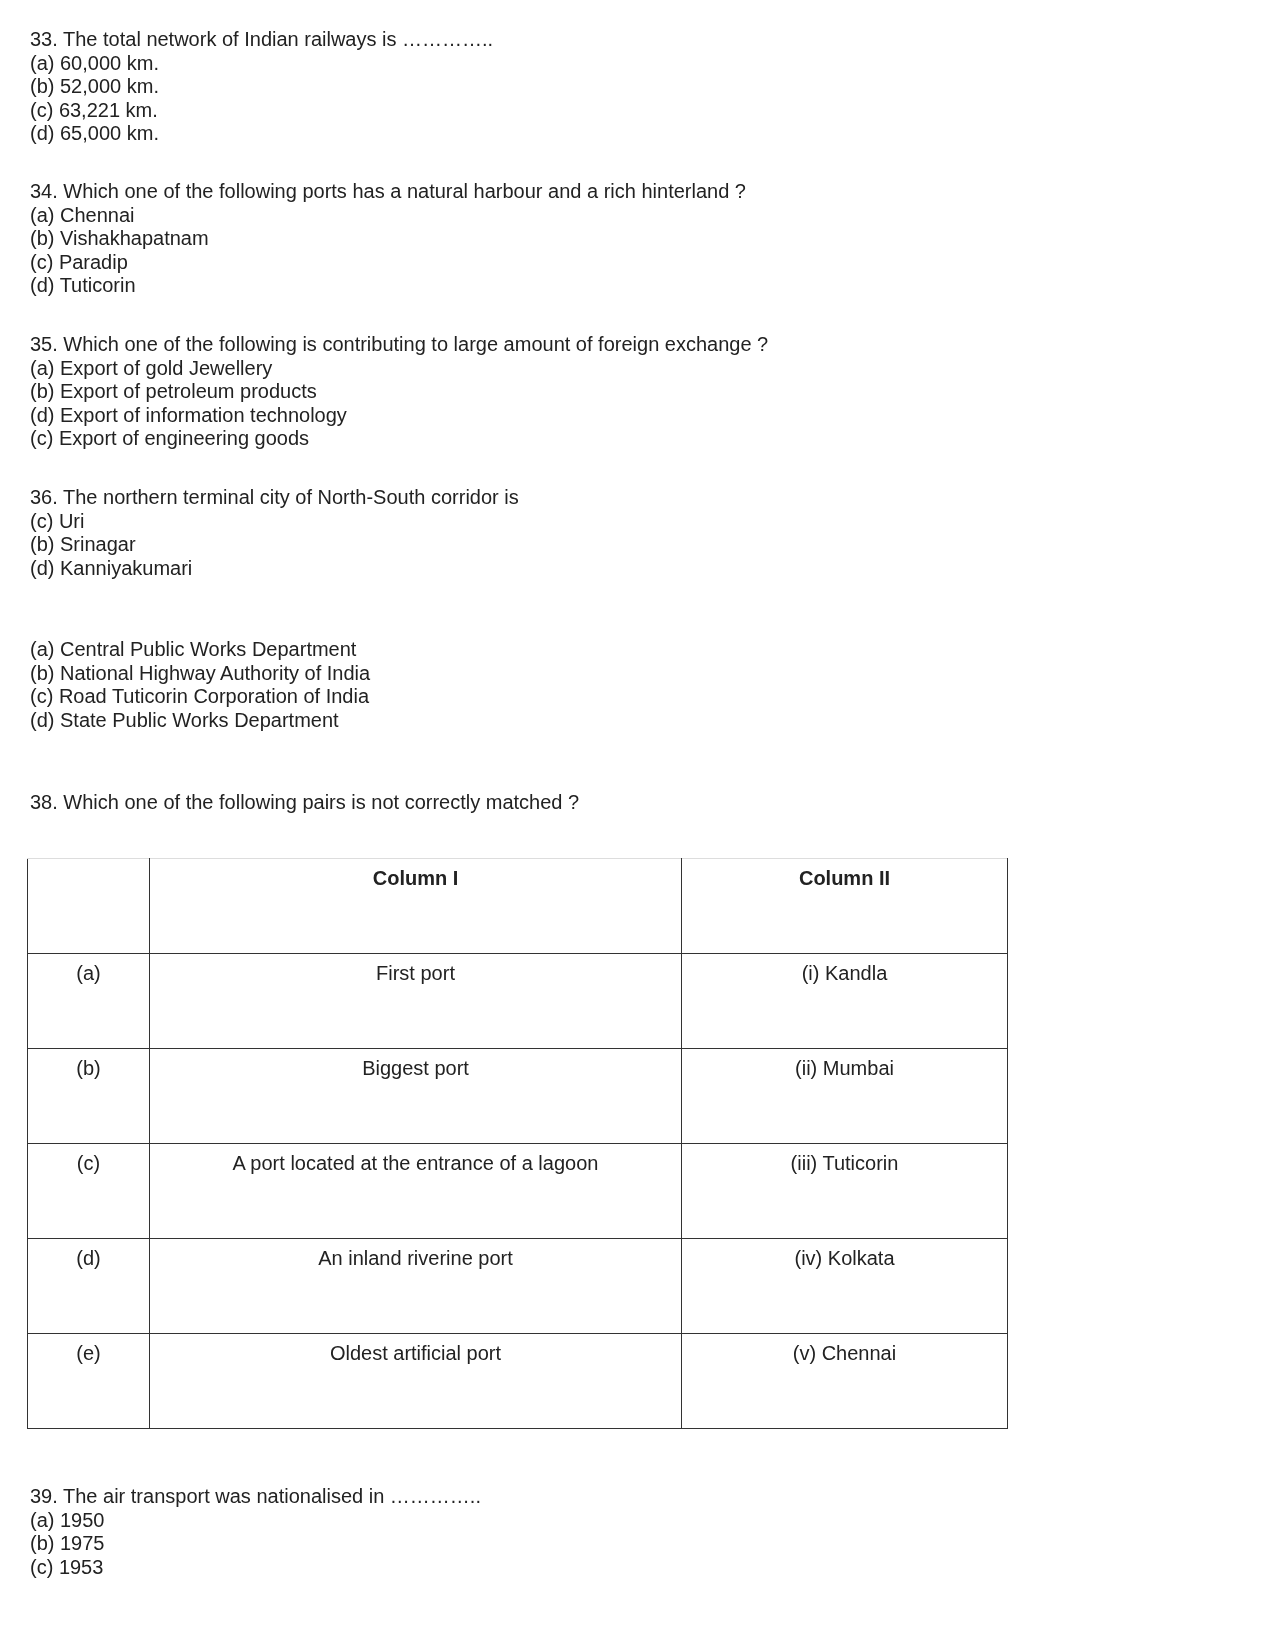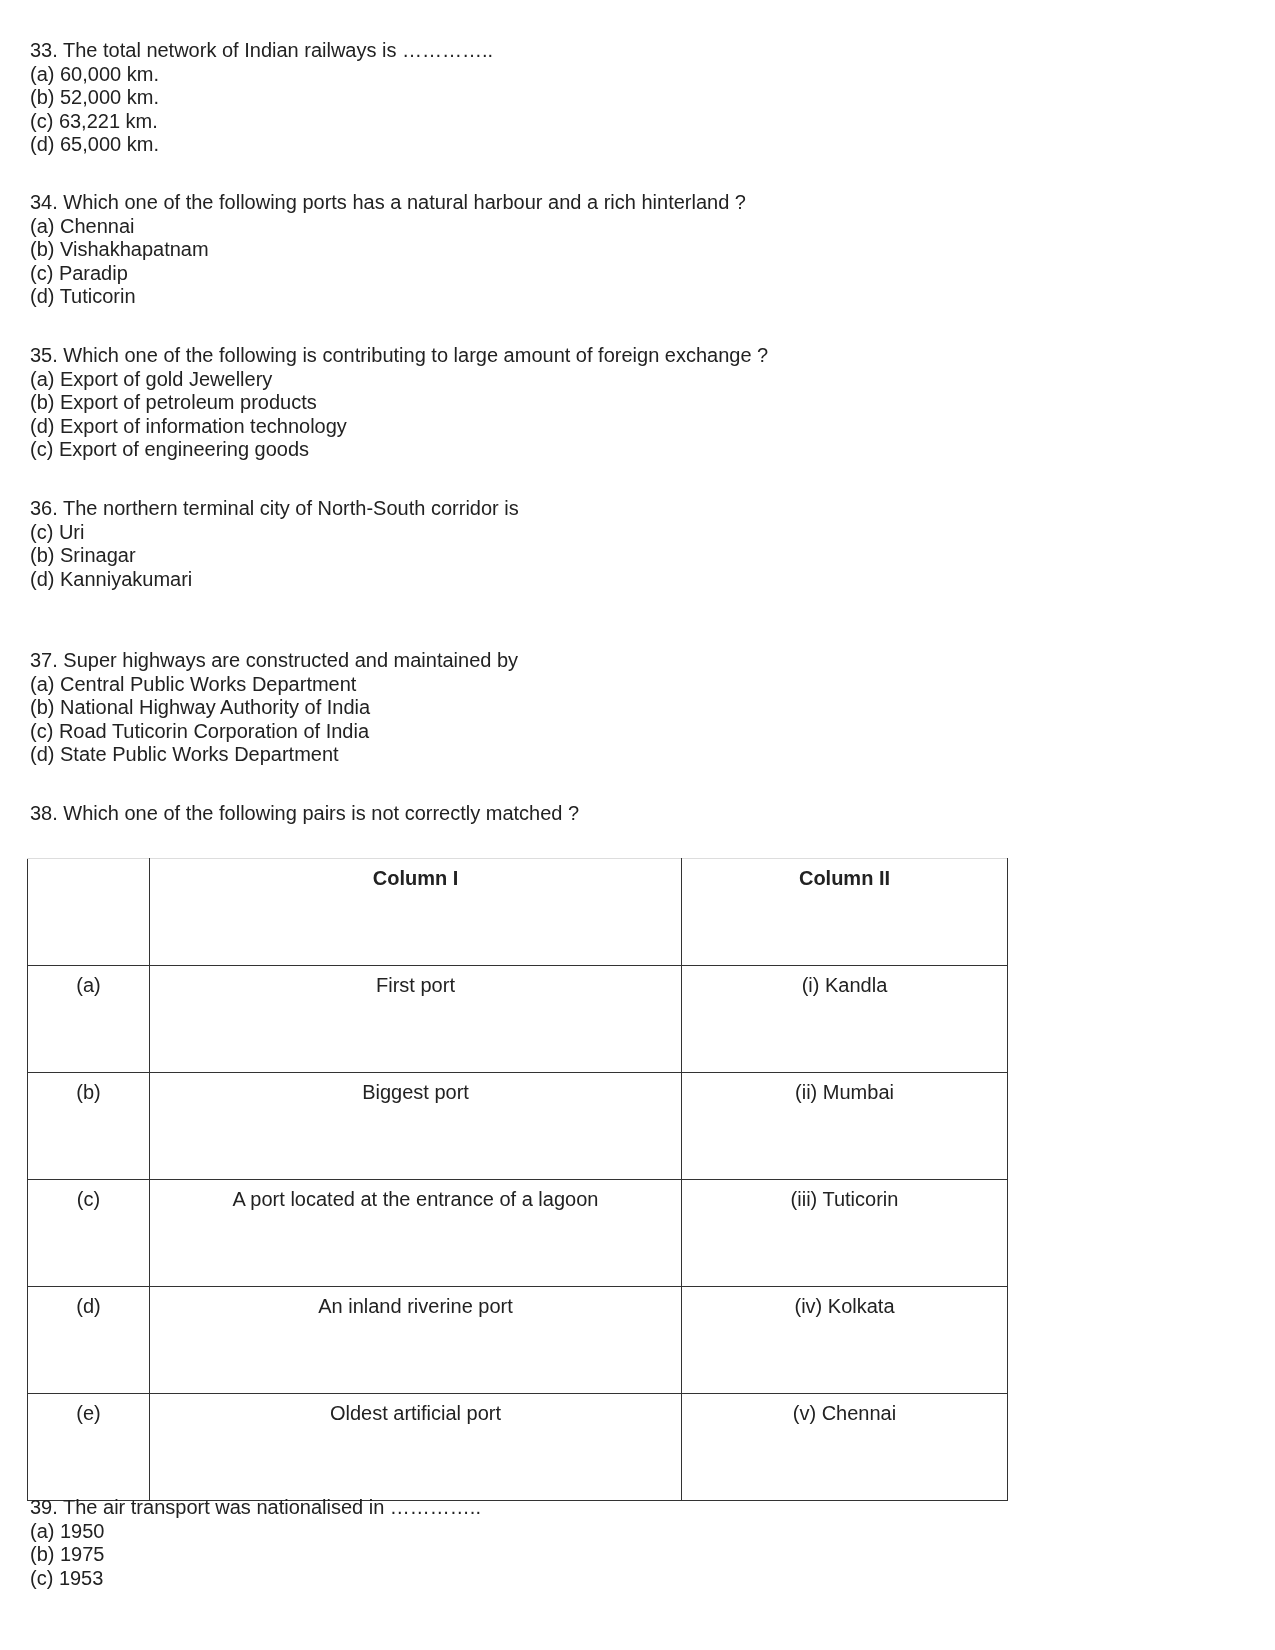--- a/index.html
+++ b/index.html
@@ -1,30 +1,30 @@
 <!DOCTYPE html>
 <html><head>
 <meta charset="utf-8">
 <style>
   html, body { margin: 0; padding: 0; background: #ffffff; }
   body {
     width: 1275px; height: 1650px; position: relative; overflow: hidden;
     font-family: "Liberation Sans", sans-serif; color: #222222;
   }
-  .q { position: absolute; left: 30px; font-size: 20px; line-height: 23.5px; margin-top: 11px; }
+  .q { position: absolute; left: 30px; font-size: 20px; line-height: 23.5px; }
   .q .line { white-space: nowrap; }
   table.match {
     position: absolute; left: 27px; top: 858px;
     width: 980px; border-collapse: collapse; table-layout: fixed;
     font-size: 20px;
   }
   table.match td, table.match th {
     border: 1.5px solid #333333;
     vertical-align: top; text-align: center;
-    padding: 8px 4px 0 4px; height: 107px; box-sizing: border-box;
+    padding: 8px 4px 0 4px; height: 95px; box-sizing: border-box;
     font-weight: normal; color: #222222;
   }
   table.match thead th { border-top: 1px solid #dddddd; font-weight: bold; }
   table.match col.c0 { width: 122px; }
   table.match col.c1 { width: 532px; }
   table.match col.c2 { width: 326px; }
 </style>
 </head>
 <body>
 
@@ -53,21 +53,20 @@
 </div>
 
 <div class="q" style="top:486px">
   <div class="line">36. The northern terminal city of North-South corridor is</div>
   <div class="line">(c) Uri</div>
   <div class="line">(b) Srinagar</div>
   <div class="line">(d) Kanniyakumari</div>
 </div>
 
 <div class="q" style="top:638px">
-  <div class="line">37. Super highways are constructed and maintained by</div>
   <div class="line">(a) Central Public Works Department</div>
   <div class="line">(b) National Highway Authority of India</div>
   <div class="line">(c) Road Tuticorin Corporation of India</div>
   <div class="line">(d) State Public Works Department</div>
 </div>
 
 <div class="q" style="top:791px">
   <div class="line">38. Which one of the following pairs is not correctly matched ?</div>
 </div>
 

